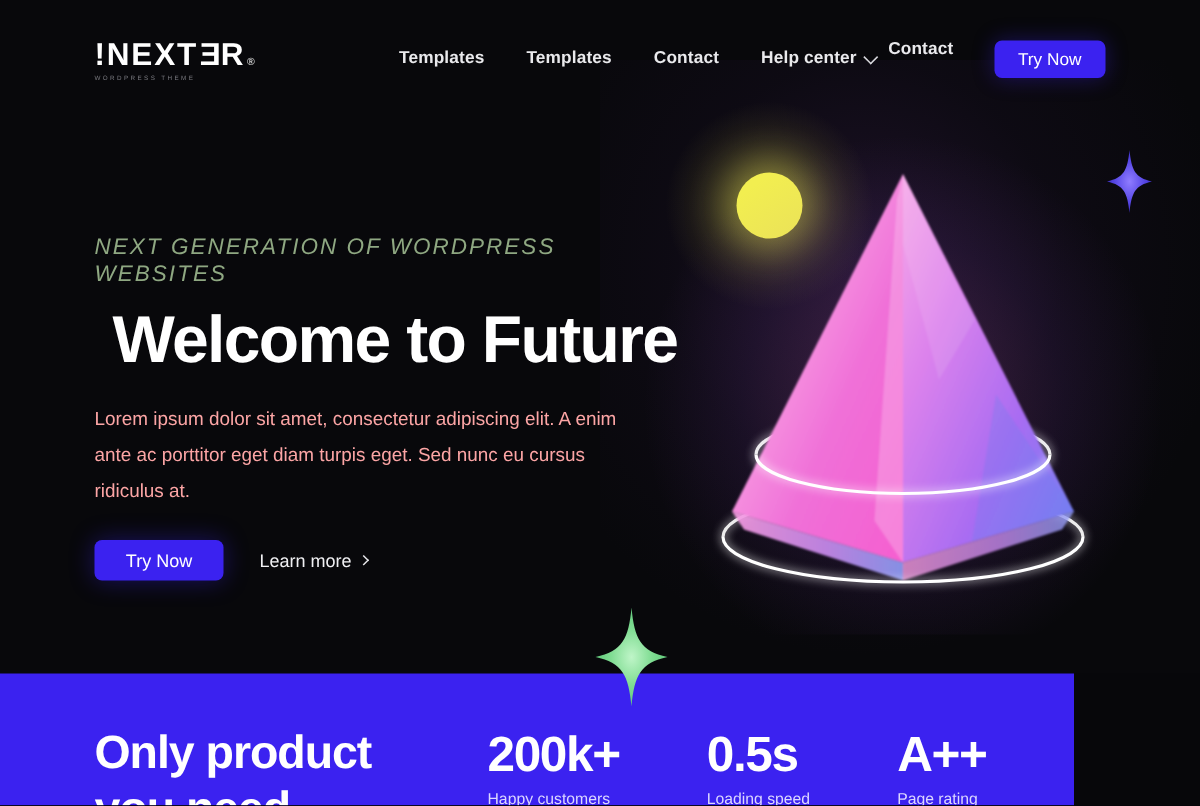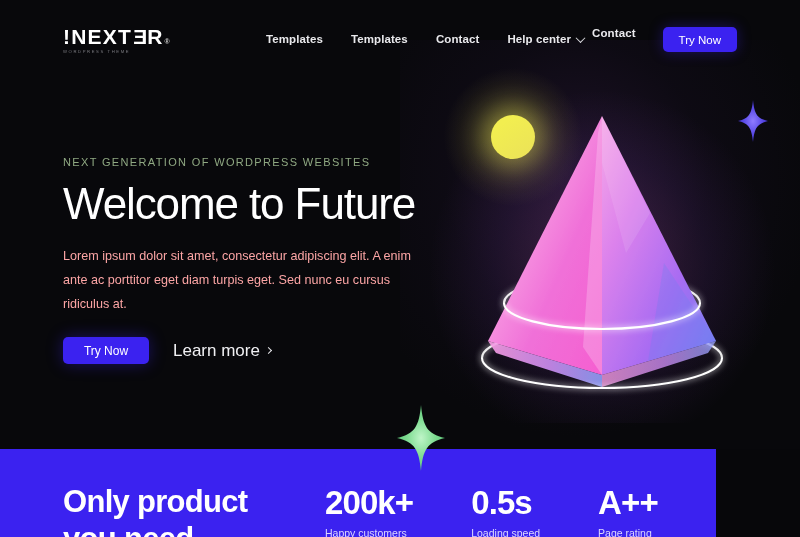--- a/index.html
+++ b/index.html
@@ -116,34 +116,36 @@
     box-shadow:0 0 14px rgba(59,34,240,0.35);
   }
 
   
   .hero-copy {
     position:absolute; left:63px; top:156px;
     width:360px;
     z-index:15;
   }
   .eyebrow {
-    font-size:11px;
+    font-size:15px;
     letter-spacing:1.35px;
     color:#8FA882;
     text-transform:uppercase;
     line-height:1.2;
+    font-style:italic;
   }
   .hero-title {
     margin-top:12px;
     font-size:44px;
-    font-weight:400;
+    font-weight:700;
     letter-spacing:-1.1px;
     color:#ffffff;
     line-height:1.06;
     white-space:nowrap;
+    margin-left:12px;
   }
   .hero-para {
     margin-top:16px;
     width:348px;
     font-size:12.6px;
     line-height:1.92;
     color:#fca5a5;
     font-weight:300;
   }
   .hero-actions {
@@ -155,21 +157,21 @@
     background:#3B22F0;
     color:#ffffff;
     font-size:12px;
     border:none; border-radius:5px;
     width:86px; height:27px;
     cursor:pointer;
     box-shadow:0 0 16px rgba(59,34,240,0.38);
   }
   .link-learn {
     display:inline-flex; align-items:center; gap:6px;
-    font-size:17px;
+    font-size:12px;
     color:#f0f0f3;
     text-decoration:none;
     cursor:pointer;
   }
   .arrow-r {
     width:5px; height:5px;
     border-top:1.2px solid #e6e6ea;
     border-right:1.2px solid #e6e6ea;
     transform:rotate(45deg);
   }

